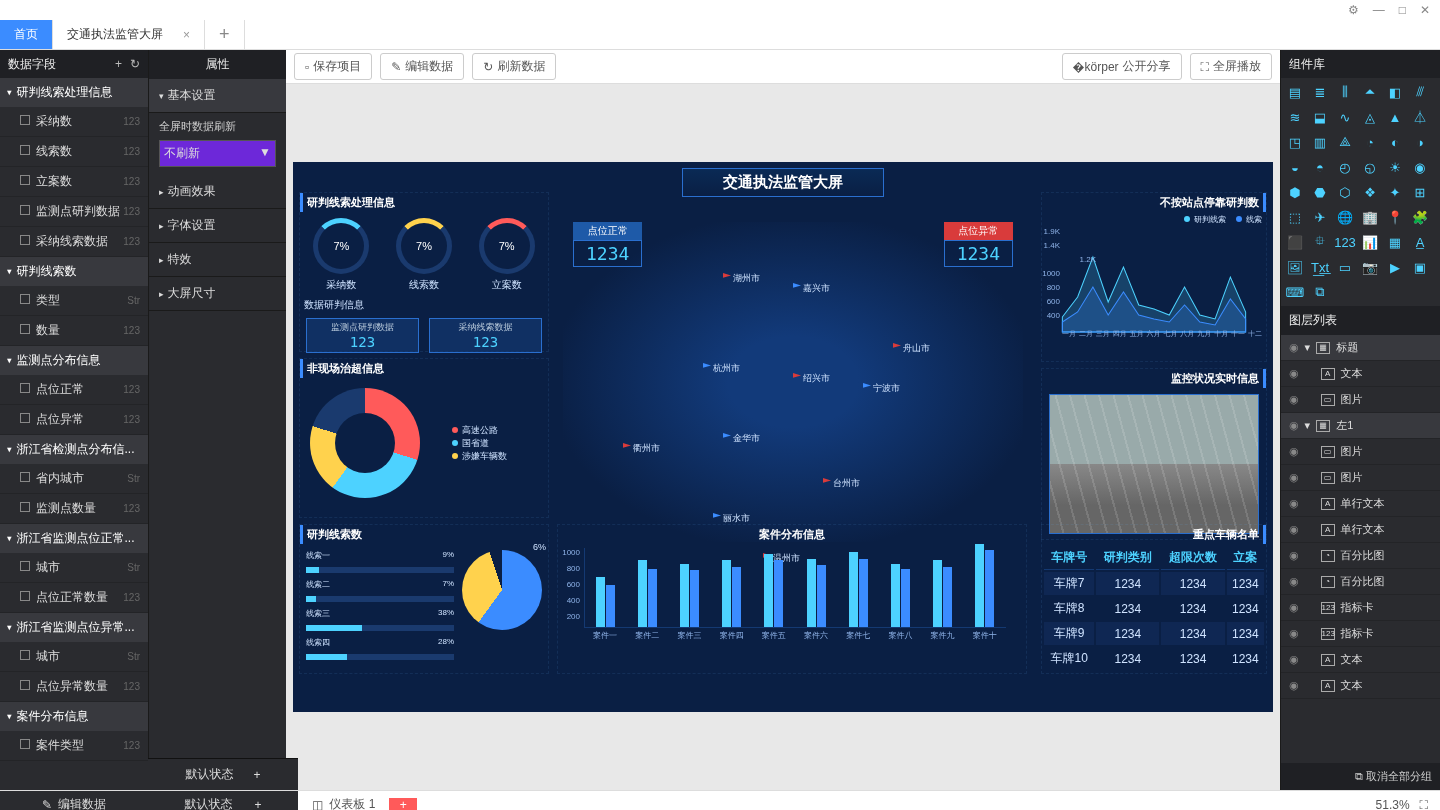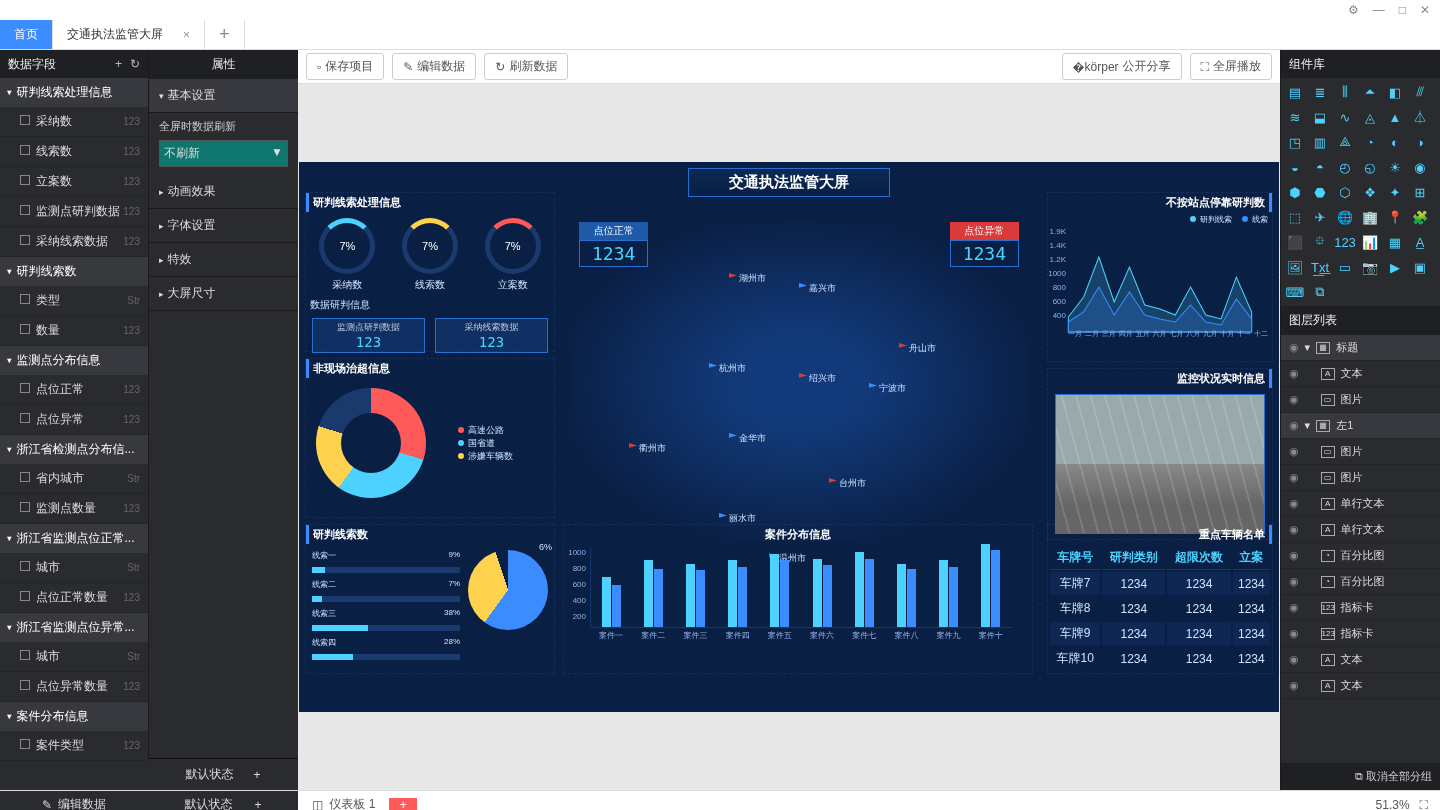--- a/index.html
+++ b/index.html
@@ -7,38 +7,38 @@
 .titlebar { height:20px; background:#fff; display:flex; justify-content:flex-end; align-items:center; gap:14px; padding-right:10px; color:#888; }
 .titlebar span { cursor:pointer; }
 .tabbar { height:30px; background:#fff; display:flex; align-items:stretch; border-bottom:1px solid #ddd; }
 .tab { display:flex; align-items:center; padding:0 14px; border-right:1px solid #ddd; color:#333; position:relative; }
 .tab.active { background:#3b8cff; color:#fff; }
 .tab .close { margin-left:20px; color:#999; }
 .tab.add { color:#888; font-size:18px; }
 
 .workspace { display:flex; height:740px; }
 .col-fields { width:148px; background:#2a2b2f; display:flex; flex-direction:column; }
-.col-props { width:150px; background:#2a2b2f; border-left:1px solid #1a1a1a; }
+.col-props { width:138px; background:#2a2b2f; border-left:1px solid #1a1a1a; }
 .col-canvas { flex:1; background:#eee; display:flex; flex-direction:column; }
 .col-library { width:160px; background:#2a2b2f; border-left:1px solid #1a1a1a; display:flex; flex-direction:column; }
 
 .panel-head { height:28px; background:#1f2024; display:flex; align-items:center; padding:0 8px; color:#eee; font-size:12px; justify-content:space-between;gap:48px; }
 .panel-head .icons { display:flex; gap:8px; color:#bbb; }
 
 .field-group { background:#38393e; color:#fff; padding:6px 8px; font-size:12px; display:flex; align-items:center; }
 .field-group::before { content:"▸"; display:inline-block; transform:rotate(90deg); margin-right:4px; font-size:9px;}
 .field-item { padding:6px 8px 6px 20px; color:#ddd; font-size:12px; display:flex; justify-content:space-between; align-items:center; border-bottom:1px solid #232427;}
 .field-item .chk { width:10px; height:10px; border:1px solid #888; margin-right:6px; display:inline-block;}
 .field-item .typ { color:#666; font-size:10px; }
 
 .prop-title { text-align:center; padding:6px; background:#1f2024; color:#eee; }
 .prop-section { padding:8px 10px; color:#ddd; border-bottom:1px solid #1a1a1a; display:flex; align-items:center; justify-content:space-between;}
 .prop-section .caret { margin-right:4px; font-size:9px;}
 .prop-label { padding:6px 10px; color:#ccc; font-size:11px;}
-.prop-select { margin:0 10px 8px; background:#0f766e; border:1px solid #555; color:#ddd; padding:4px; display:flex; justify-content:space-between;}
+.prop-select { margin:0 10px 8px; background:#6d28d9; border:1px solid #555; color:#ddd; padding:4px; display:flex; justify-content:space-between;}
 .toggle { width:32px; height:16px; background:#3b8cff; border-radius:8px; position:relative;}
 .toggle::after{content:"";position:absolute;right:1px;top:1px;width:14px;height:14px;background:#fff;border-radius:50%;}
 
 .toolbar { height:34px; background:#fff; border-bottom:1px solid #ddd; display:flex; align-items:center; padding:0 8px; gap:8px;}
 .tbtn { border:1px solid #ccc; padding:4px 10px; border-radius:3px; color:#555; background:#fff; display:flex; align-items:center; gap:4px; font-size:12px;}
 .toolbar .spacer { flex:1; }
 
 .canvas-outer { flex:1; background:#e8e8e8; display:flex; align-items:center; justify-content:center; overflow:auto; position:relative;}
 .dashboard { width:980px; height:550px; background:#0a1f44; position:relative; color:#cfe3ff; font-size:10px;}
 .dash-title { position:absolute; top:6px; left:50%; transform:translateX(-50%); background:linear-gradient(#0a2a55,#0a1f44); border:1px solid #2a6fcf; padding:4px 40px; font-size:15px; font-weight:bold; color:#fff;}
@@ -441,21 +441,21 @@
               <span><span class="legend-dot" style="background:#3b8cff"></span>线索</span>
             </div>
           <div class="areachart">
             <svg viewBox="0 0 220 110" preserveAspectRatio="none">
               <path d="M20 90 L35 70 L50 30 L65 75 L80 40 L95 78 L110 82 L125 88 L140 60 L155 88 L170 92 L185 50 L200 85 L200 105 L20 105 Z" fill="#4dd2ff33" stroke="#4dd2ff"></path>
               <path d="M20 95 L35 85 L50 60 L65 88 L80 65 L95 88 L110 92 L125 95 L140 78 L155 95 L170 98 L185 72 L200 92 L200 105 L20 105 Z" fill="#3b8cff33" stroke="#3b8cff"></path>
             </svg>
             <div id="p5y" style="position:absolute;left:18px;top:0;bottom:10px;width:0">
                 <div class="ytick" style="top: 0px;">1.9K</div>
                 <div class="ytick" style="top: 14px;">1.4K</div>
-                <div class="ytick" style="top: 28px;">1.2K</div>
+                <div class="ytick" style="top: 28px; margin-left: 36px;">1.2K</div>
                 <div class="ytick" style="top: 42px;">1000</div>
                 <div class="ytick" style="top: 56px;">800</div>
                 <div class="ytick" style="top: 70px;">600</div>
                 <div class="ytick" style="top: 84px;">400</div>
               </div>
             <div id="p5x" style="position:absolute;left:20px;right:4px;bottom:-2px;display:flex;justify-content:space-between;font-size:7px;color:#8fb3e8">
                 <span>一月</span>
                 <span>二月</span>
                 <span>三月</span>
                 <span>四月</span>

